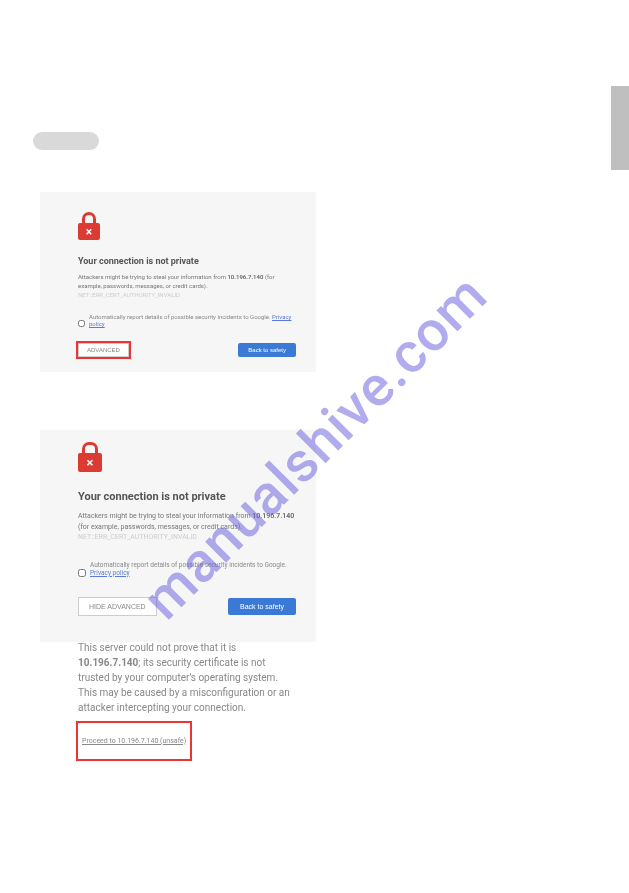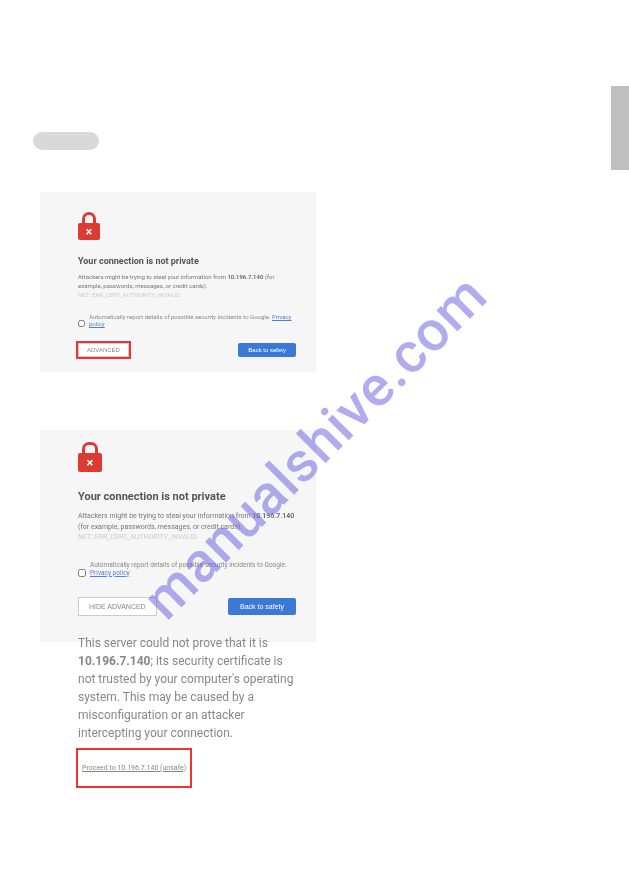--- a/index.html
+++ b/index.html
@@ -35,21 +35,21 @@
   .policy-link { color: #5c7bd9; text-decoration: underline; }
 
   .btn-row { margin-top: 16px; display: flex; justify-content: space-between; align-items: center; }
   .btn-advanced { font-size: 6px; color: #888; padding: 3px 8px; border: 1px solid #ccc; background: #fff; cursor: pointer; }
   .btn-safety { font-size: 6px; color: #fff; background: #3b79d6; border: none; padding: 4px 10px; border-radius: 2px; cursor: pointer; }
   .btn-safety-lg { font-size: 7px; padding: 5px 12px; }
   .btn-hide { font-size: 7px; color: #888; padding: 5px 10px; border: 1px solid #ccc; background: #fff; cursor: pointer; }
 
   .redbox { outline: 2px solid #e33; outline-offset: 0; }
 
-  .explain { margin-top: 18px; font-size: 12px; color: #888; line-height: 1.5; }
+  .explain { margin-top: 24px; font-size: 10px; color: #888; line-height: 1.5; }
   .proceed { display: inline-block; margin-top: 8px; font-size: 7px; color: #888; text-decoration: underline; padding: 14px 4px; cursor: pointer; }
 
   
   .watermark { position: absolute; left: 50%; top: 50%; transform: translate(-50%, -50%) rotate(-45deg); font-size: 56px; font-weight: 500; color: rgba(100, 90, 220, 0.5); white-space: nowrap; pointer-events: none; letter-spacing: 1px; }
 </style>
 </head>
 <body>
 
 <div class="scrollbar-stub"></div>
 <div class="blur-tag"></div>

